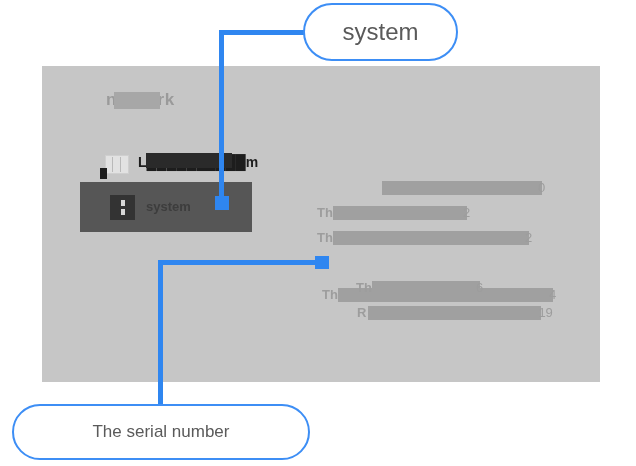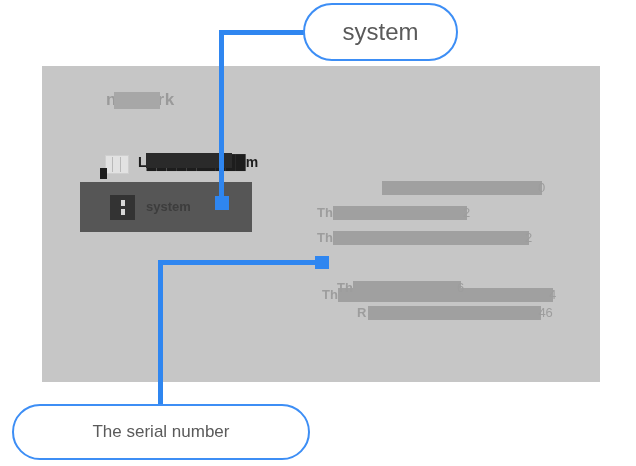--- a/index.html
+++ b/index.html
@@ -252,22 +252,22 @@
       <div id="detail-card-icon-glyph"></div>
     </div>
     <div id="detail-card-label">system</div>
   </div>
 
   <div id="info-rows">
       <div class="info-row" style="left: 302px; top: 114px;"><span class="info-row-prefix"></span><span class="info-row-redaction" style="left: 38px; width: 160px;"></span><span class="info-row-value" style="margin-left: 194px;">0</span></div>
       <div class="info-row" style="left: 275px; top: 139px;"><span class="info-row-prefix">Th</span><span class="info-row-redaction" style="left: 16px; width: 134px;"></span><span class="info-row-value" style="margin-left: 130px;">2</span></div>
       <div class="info-row" style="left: 275px; top: 164px;"><span class="info-row-prefix">Th</span><span class="info-row-redaction" style="left: 16px; width: 196px;"></span><span class="info-row-value" style="margin-left: 192px;">2</span></div>
       <div class="info-row" style="left: 280px; top: 189px; margin-top: 32px;"><span class="info-row-prefix">Th</span><span class="info-row-redaction" style="left: 16px; width: 215px;"></span><span class="info-row-value" style="margin-left: 211px;">4</span></div>
-      <div class="info-row" style="left: 295px; top: 214px;"><span class="info-row-prefix">Th</span><span class="info-row-redaction" style="left: 16px; width: 108px;"></span><span class="info-row-value" style="margin-left: 104px;">6</span></div>
-      <div class="info-row" style="left: 315px; top: 239px;"><span class="info-row-prefix">R</span><span class="info-row-redaction" style="left: 11px; width: 173px;"></span><span class="info-row-value" style="margin-left: 172px;">46</span></div>
+      <div class="info-row" style="left: 314px; top: 214px;"><span class="info-row-prefix">Th</span><span class="info-row-redaction" style="left: 16px; width: 108px;"></span><span class="info-row-value" style="margin-left: 104px;">6</span></div>
+      <div class="info-row" style="left: 315px; top: 239px;"><span class="info-row-prefix">R</span><span class="info-row-redaction" style="left: 11px; width: 173px;"></span><span class="info-row-value" style="margin-left: 172px;">19</span></div>
     </div>
 </div>
 
 <div class="connector" id="connector-system-horizontal"></div>
 <div class="connector" id="connector-system-vertical"></div>
 <div class="connector" id="connector-system-marker"></div>
 
 <div class="connector" id="connector-serial-vertical"></div>
 <div class="connector" id="connector-serial-horizontal"></div>
 <div class="connector" id="connector-serial-marker"></div>

